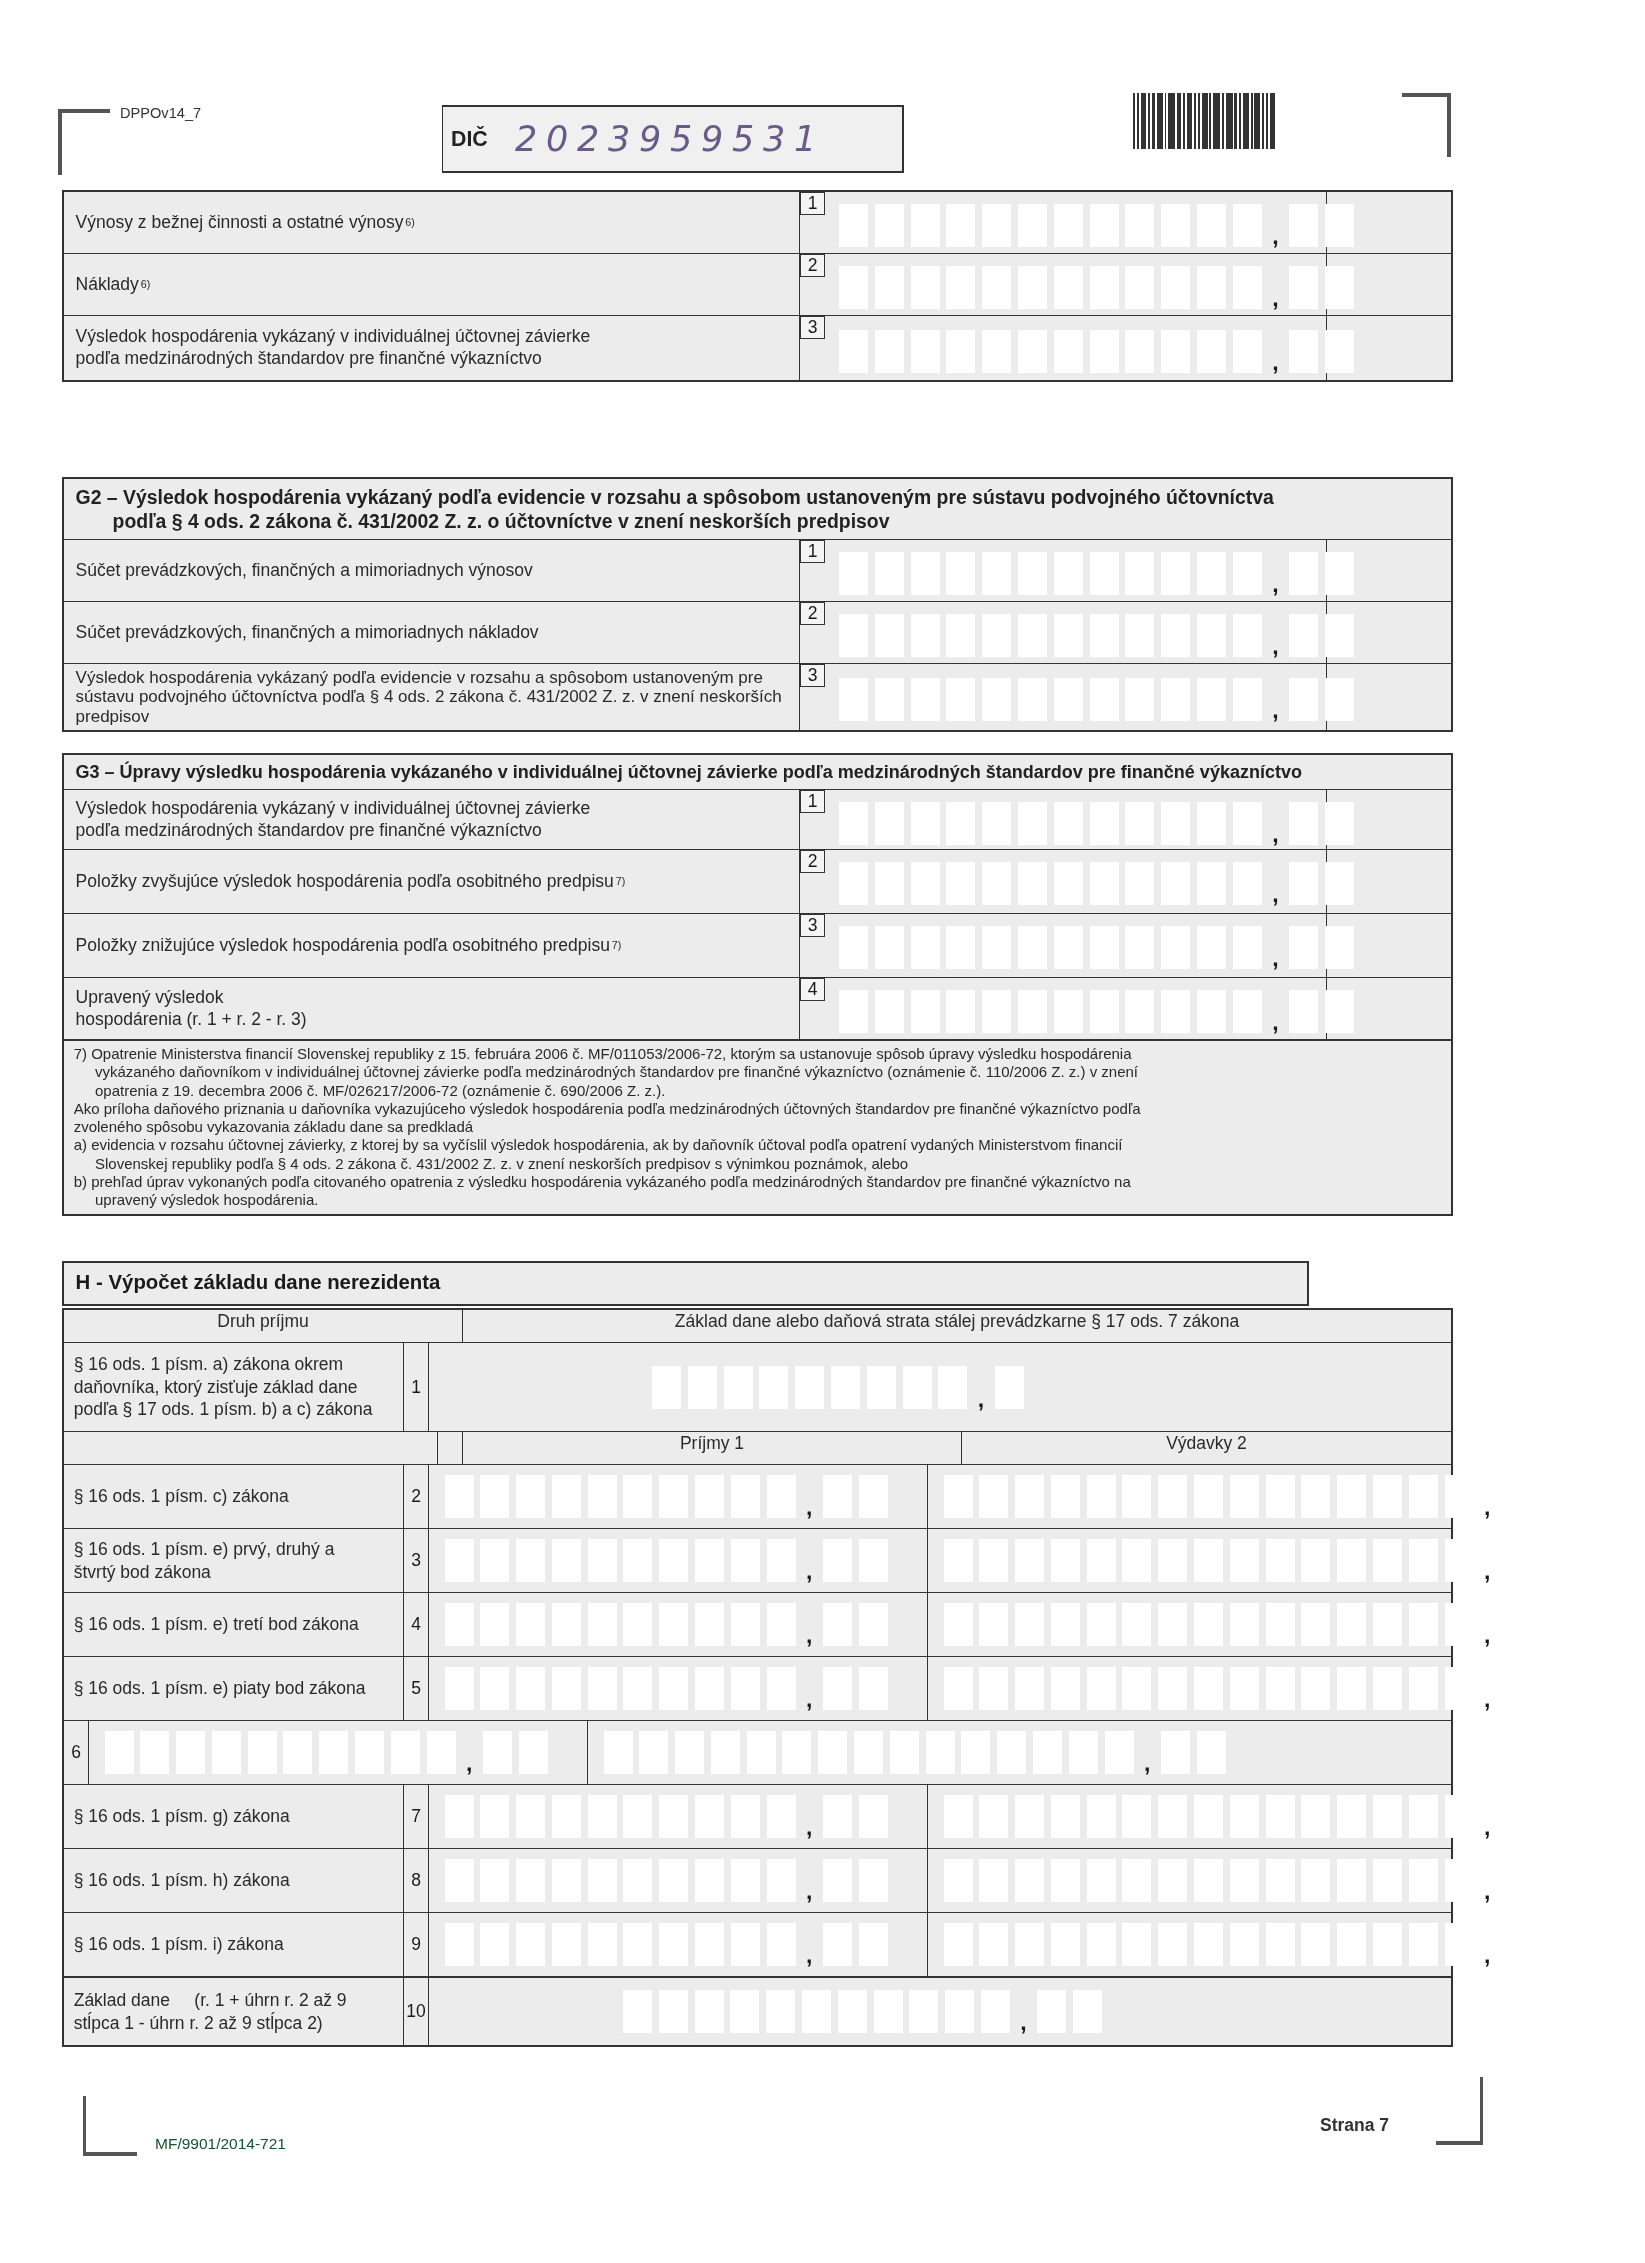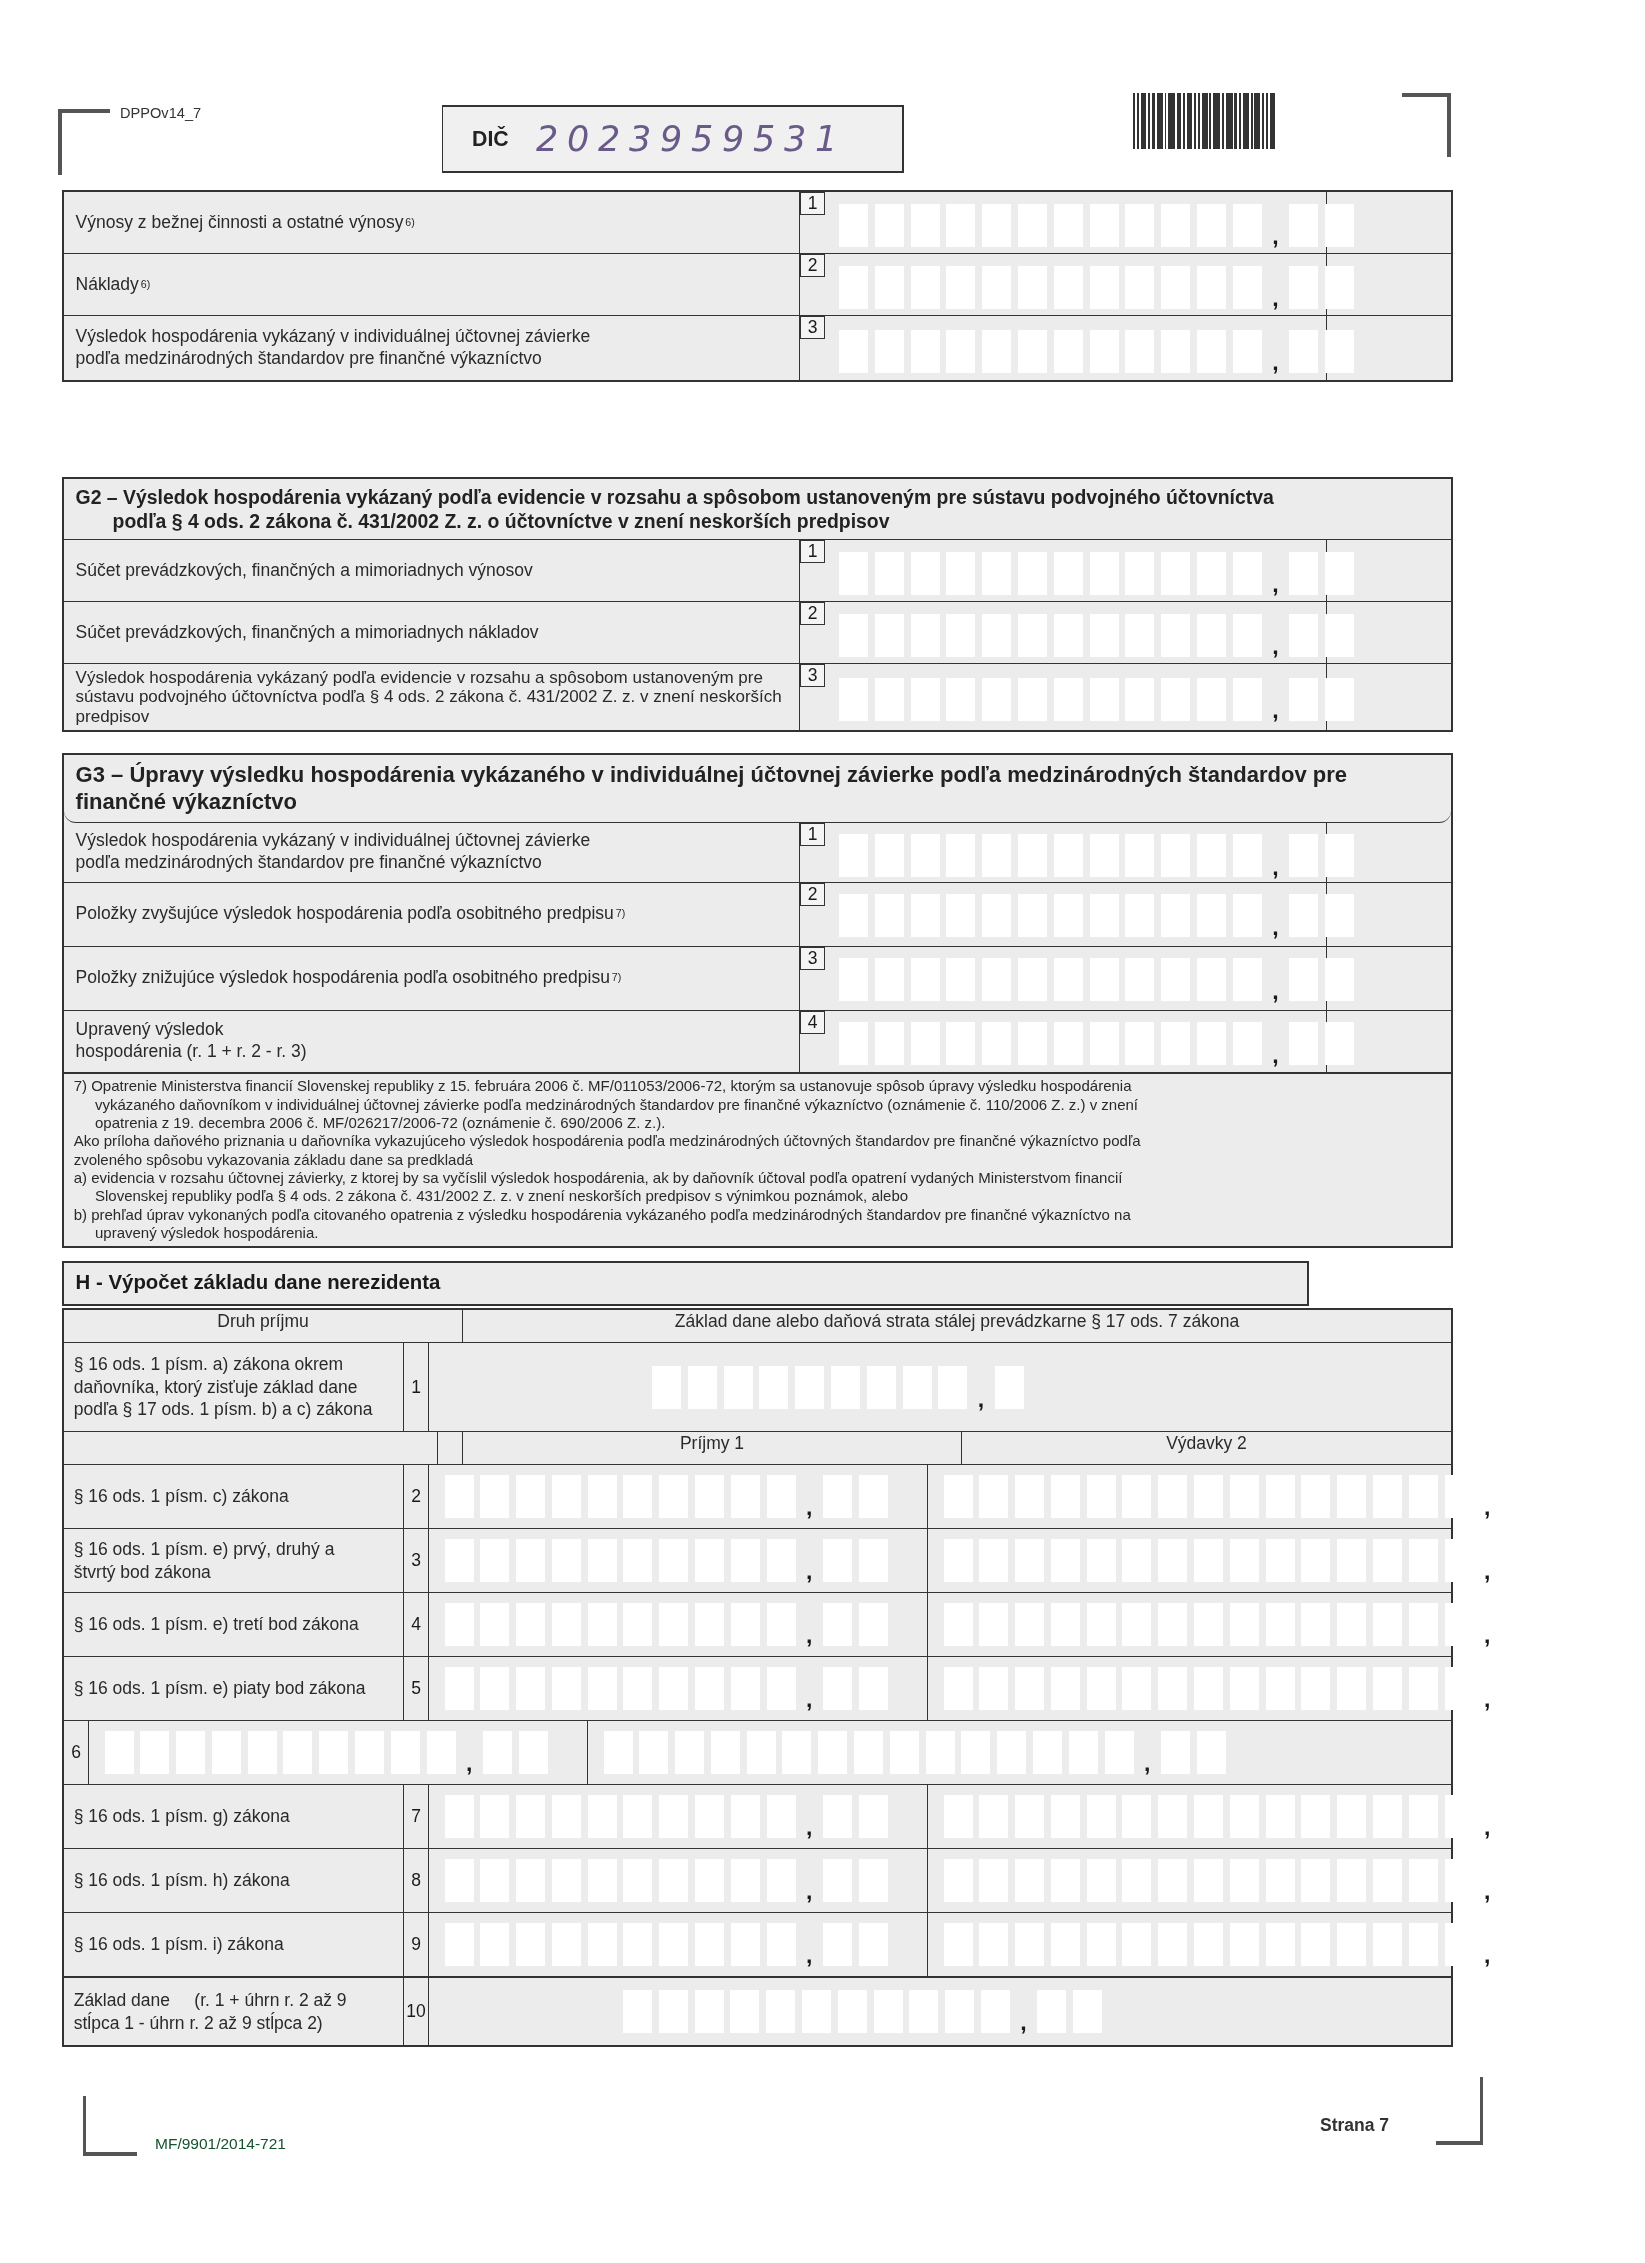--- a/index.html
+++ b/index.html
@@ -9,21 +9,21 @@
   .bracket { position: absolute; border-color: #555; border-style: solid; border-width: 0; }
   .br-tl { left: 58px; top: 109px; width: 52px; height: 66px; border-left-width: 4.9px; border-top-width: 4.9px; }
   .br-tr { left: 1402px; top: 93px; width: 49px; height: 64px; border-right-width: 4.9px; border-top-width: 4.9px; }
   .br-bl { left: 83px; top: 2096px; width: 54px; height: 60px; border-left-width: 3.9px; border-bottom-width: 4.9px; }
   .br-br { left: 1436px; top: 2077px; width: 47px; height: 68px; border-right-width: 3.9px; border-bottom-width: 4.9px; }
 
   .form-code { position: absolute; left: 120px; top: 105px; font-size: 14.6px; color: #333; }
   .doc-ref { position: absolute; left: 155px; top: 2135px; font-size: 15.5px; color: #14532d; }
   .page-no { position: absolute; left: 1320px; top: 2115px; font-size: 17.5px; font-weight: bold; color: #333; }
 
-  .dic-box { position: absolute; left: 442px; top: 105px; width: 462px; height: 68px; border: 2.9px solid #333; border-left-width: 1.9px; background: #f0f0f0; display: flex; align-items: center; padding-left: 29px; }
+  .dic-box { position: absolute; left: 442px; top: 105px; width: 462px; height: 68px; border: 2.9px solid #333; border-left-width: 1.9px; background: #f0f0f0; display: flex; align-items: center; padding-left: 8px; }
   .dic-label { font-size: 21.3px; font-weight: bold; color: #222; margin-right: 23px; }
   .dic-digits { display: flex; gap: 0; }
   .dic-digit { width: 31px; font-family: "DejaVu Sans", sans-serif; font-size: 35px; font-weight: 200; color: #6a5a8a; text-align: center; font-style: italic; }
 
   .barcode { position: absolute; left: 1133px; top: 93px; width: 225px; height: 56px; display: flex; align-items: stretch; gap: 1.9px; }
   .barcode span { background: #333; }
 
   .section { position: absolute; left: 62px; width: 1391px; border: 2.9px solid #333; background: #ececec; }
   .sec-title { font-size: 19.4px; font-weight: bold; color: #222; padding: 5.8px 11.6px; border-bottom: 1.9px solid #333; line-height: 1.25; }
   .sec-title .indent { display: block; padding-left: 37px; }
@@ -262,21 +262,21 @@
         <span class="comma">,</span>
         <span class="box"></span>
           <span class="box"></span>
       </div>
     </div>
     <div class="fextra"></div>
   </div>
 </section>
 
 <section class="section" style="top:753px;">
-  <div class="sec-title" style="font-size:22px;border-radius:12px;">G3 – Úpravy výsledku hospodárenia vykázaného v individuálnej účtovnej závierke podľa medzinárodných štandardov pre finančné výkazníctvo</div>
+  <div class="sec-title" style="font-size:18px;">G3 – Úpravy výsledku hospodárenia vykázaného v individuálnej účtovnej závierke podľa medzinárodných štandardov pre finančné výkazníctvo</div>
   <div class="frow" style="height:60px;">
     <div class="flabel" style="padding-right:194px;">Výsledok hospodárenia vykázaný v individuálnej účtovnej závierke podľa medzinárodných štandardov pre finančné výkazníctvo</div>
     <div class="fcell">
       <div class="rownum">1</div>
       <div class="boxes" style="left:39px;top:11.6px;">
         <span class="box"></span>
           <span class="box"></span>
           <span class="box"></span>
           <span class="box"></span>
           <span class="box"></span>

